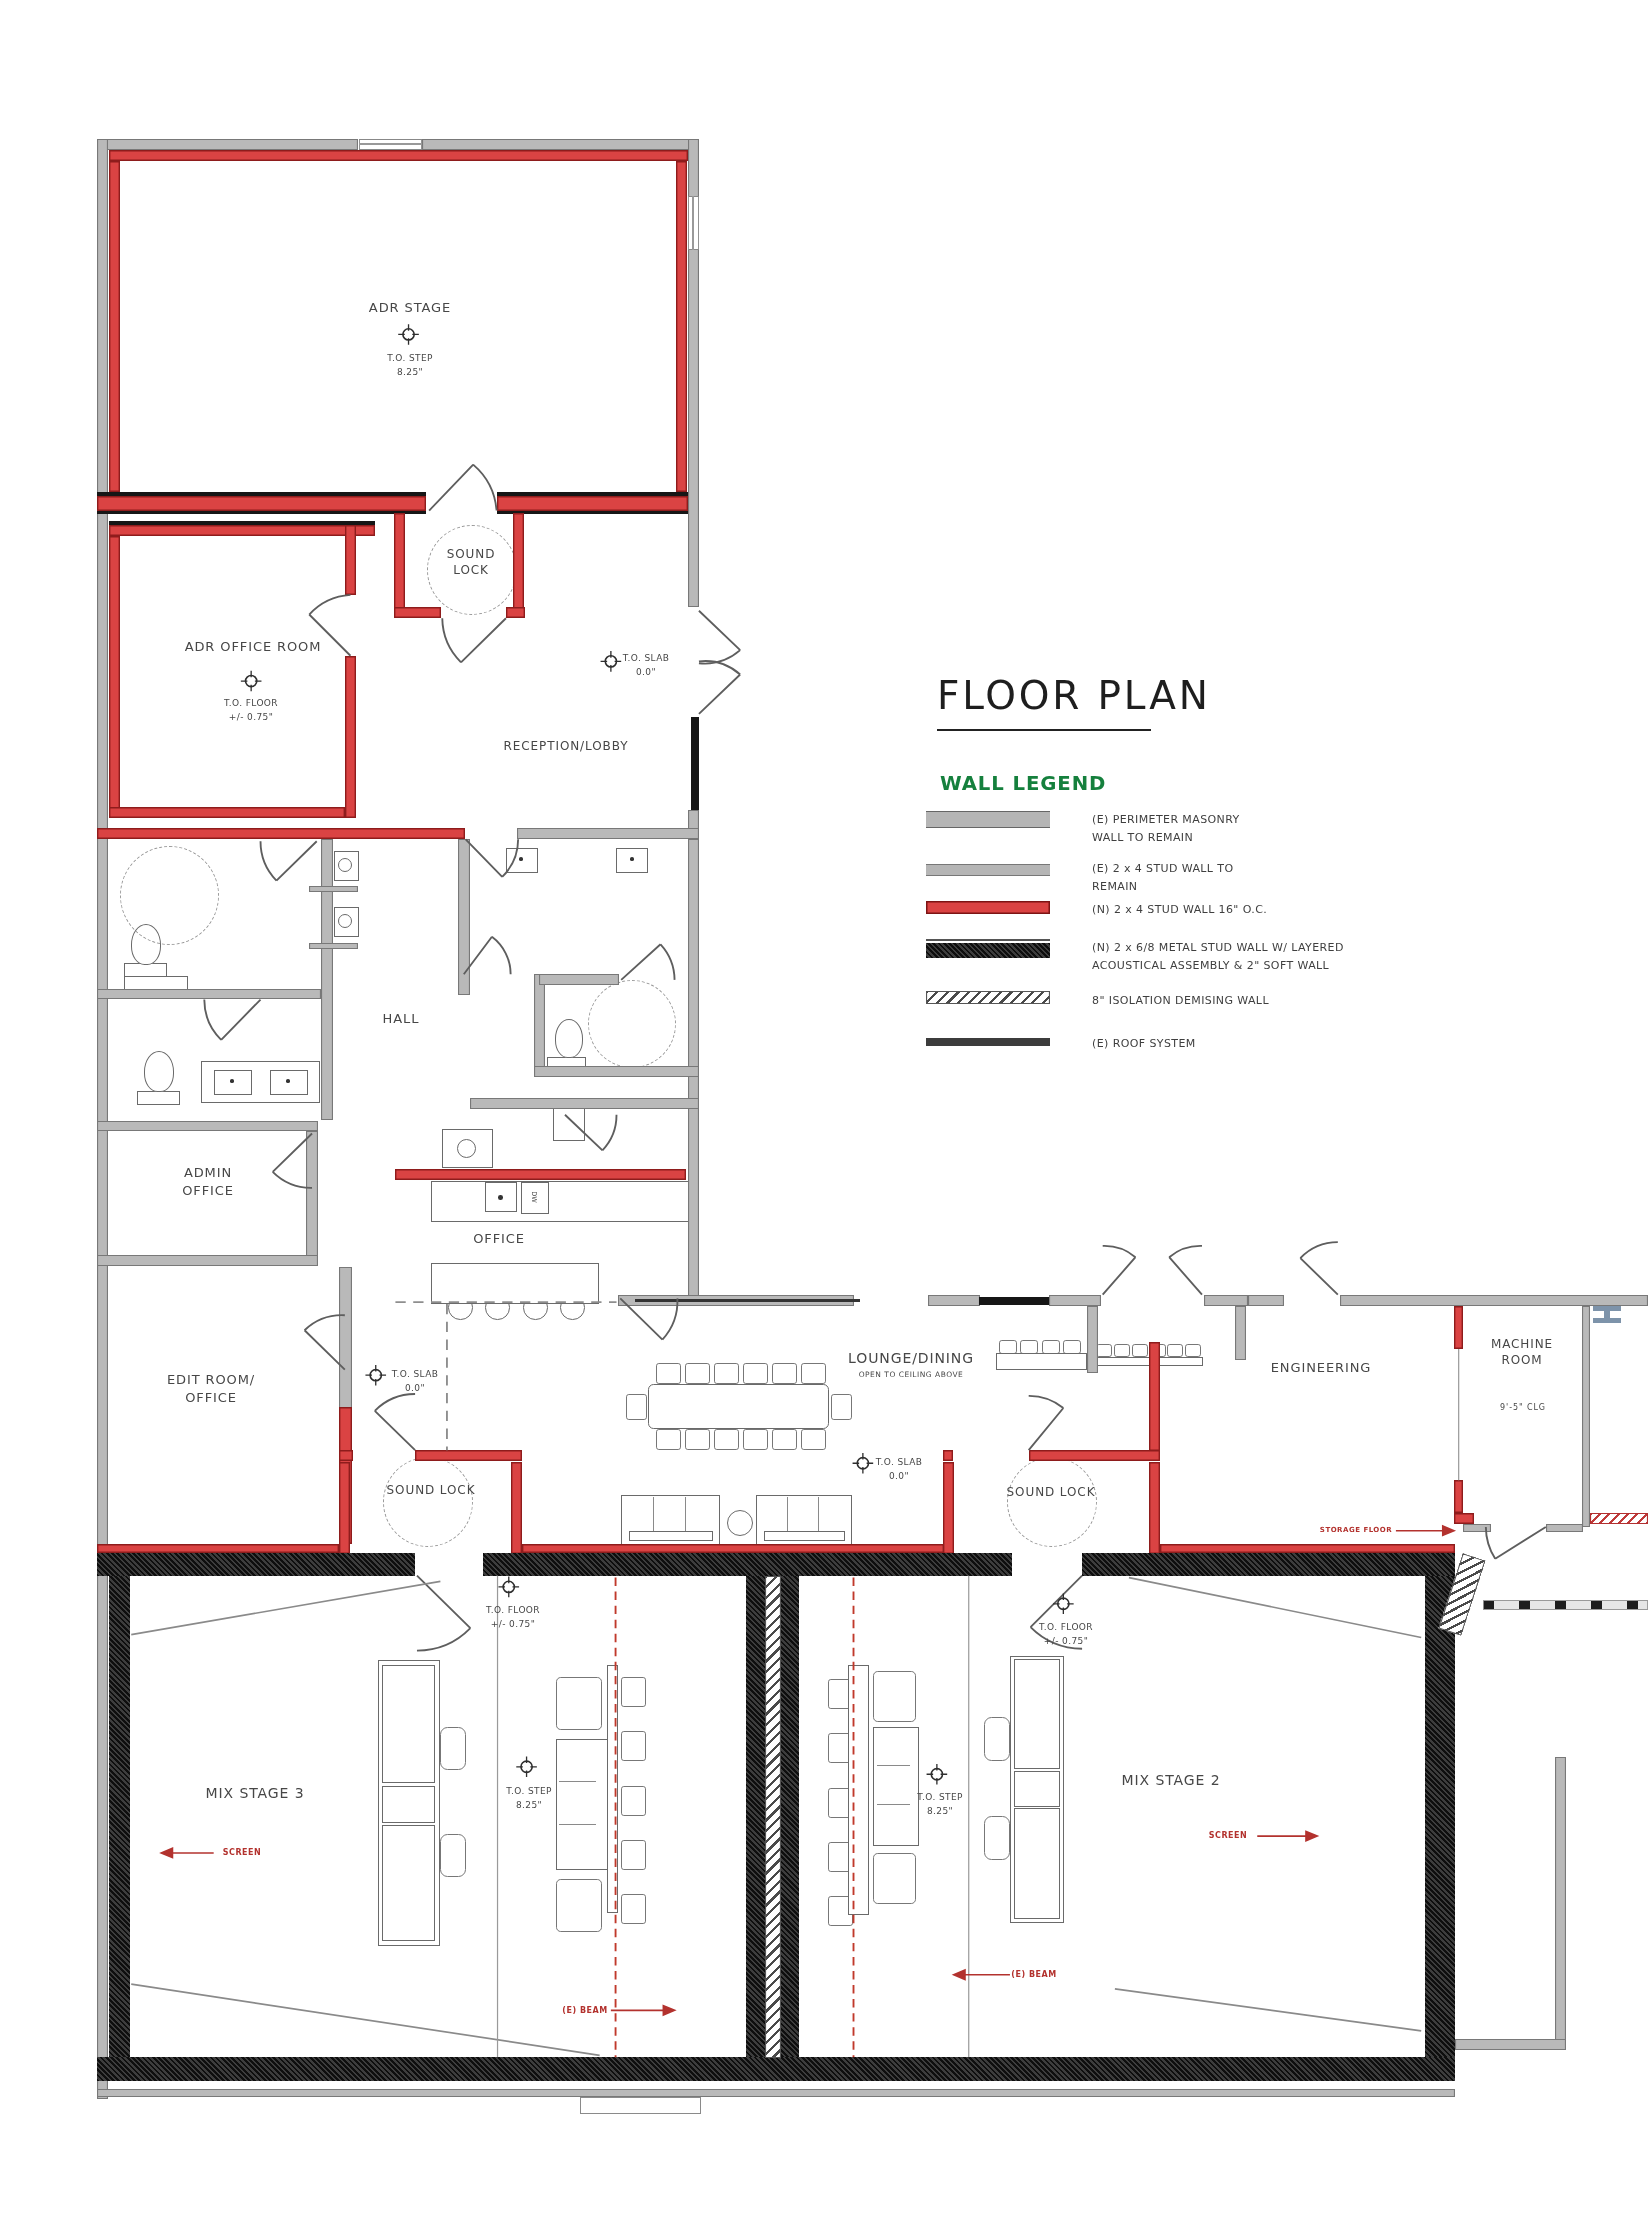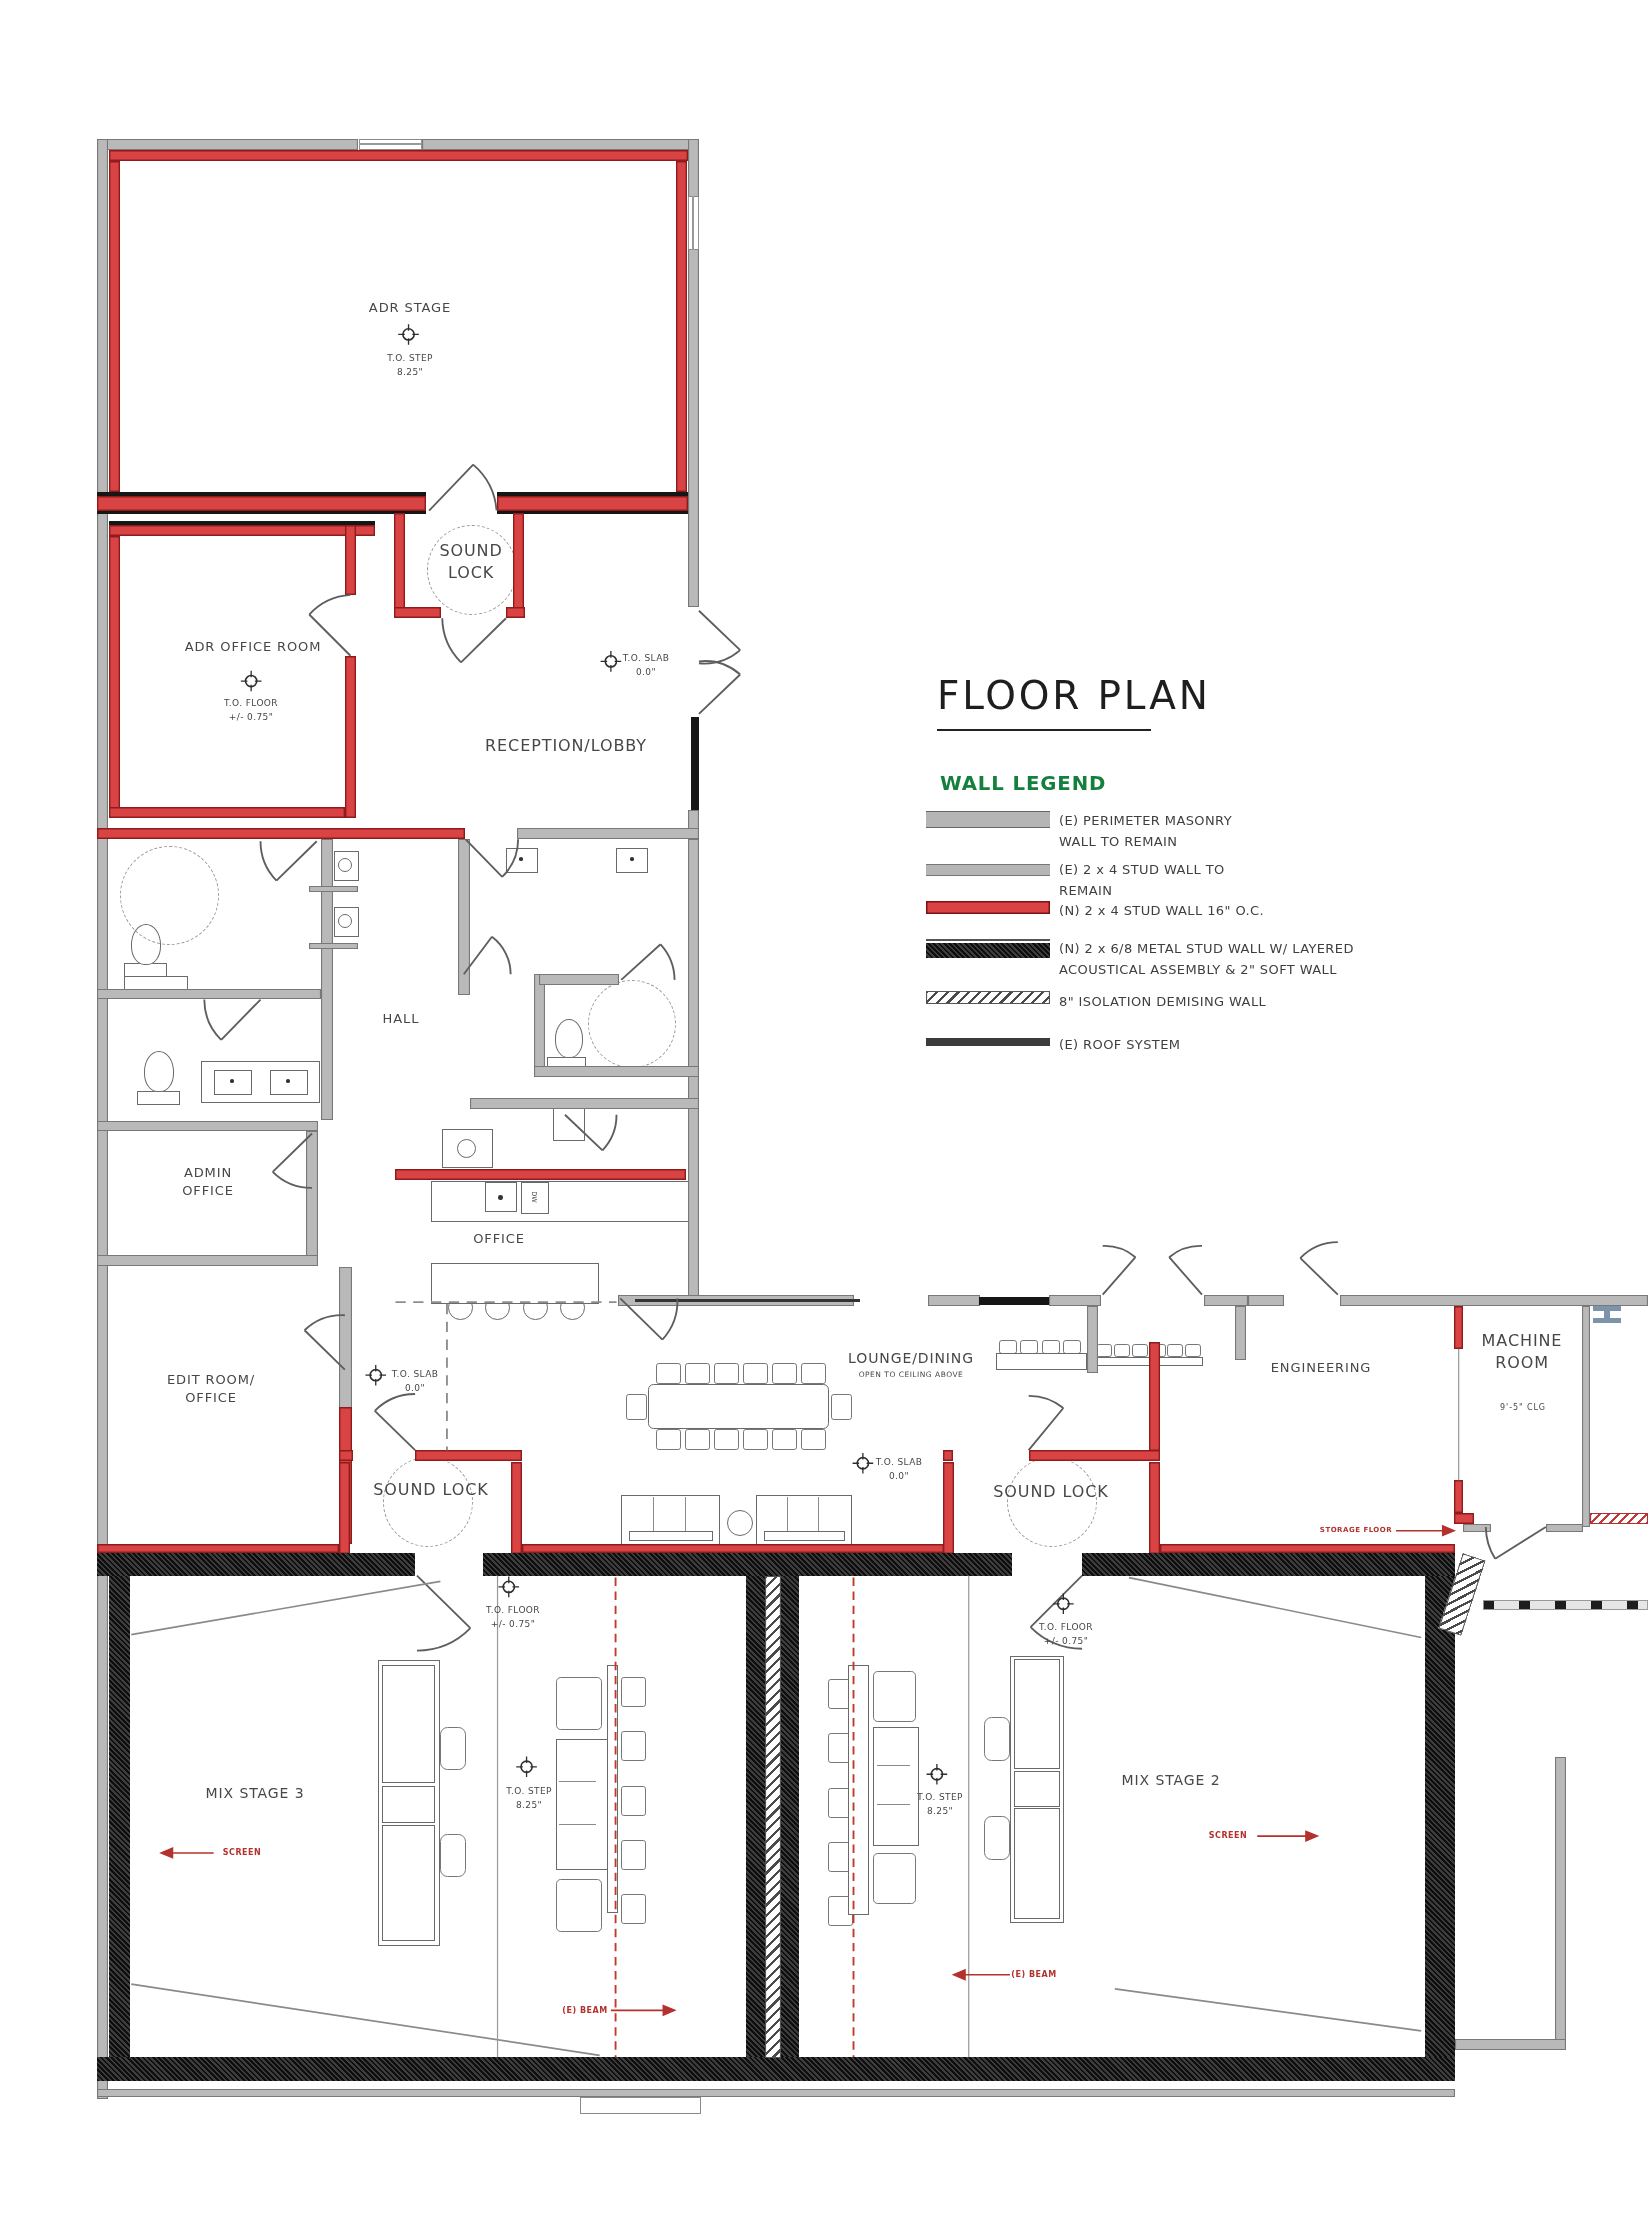--- a/index.html
+++ b/index.html
@@ -12,24 +12,24 @@
   .rht{background:repeating-linear-gradient(135deg,#c03a3a 0 2.3px,#ffffff 2.3px 6.6px);box-shadow:inset 0 0 0 1.1px #b23030;}
   .blk{background:#161616;}
   .win{background:#fff;box-shadow:inset 0 0 0 0.9px #888;}
   .fur{background:#fff;border:1.2px solid #6a6a6a;}
   .ch{background:#fff;border:1.1px solid #777;border-radius:2.8px;}
   .rnd{border-radius:50%;}
   .dc{border:1.5px dashed #9a9a9a;border-radius:50%;}
   .sep{background:#8a8a8a;}
   .lbl{position:absolute;transform:translate(-50%,-50%);font-size:13px;letter-spacing:0.9px;color:#474747;white-space:pre-line;text-align:center;line-height:1.35;}
   .f15{font-size:14px;}
-  .f13{font-size:16px;}
+  .f13{font-size:12px;}
   .sm{font-size:9px;letter-spacing:0.4px;line-height:1.5;}
   .red{color:#b3322e;font-size:8px;letter-spacing:0.5px;font-weight:bold;}
-  .legtxt{position:absolute;font-size:13px;letter-spacing:0.4px;color:#3f3f3f;white-space:pre-line;line-height:1.6;}
+  .legtxt{position:absolute;font-size:11px;letter-spacing:0.4px;color:#3f3f3f;white-space:pre-line;line-height:1.6;margin-left:33px;}
   svg.ov{position:absolute;left:0;top:0;z-index:40;pointer-events:none;}
   .z5{z-index:5;}.z6{z-index:6;}.z10{z-index:10;}.z20{z-index:20;}.z50{z-index:50;}
 </style>
 </head>
 <body>
 
 <div id="canvas">
 
   <div class="a wg z10" style="left:97px;top:139px;width:261px;height:11.2px"></div>
   <div class="a win z10" style="left:359px;top:139px;width:63px;height:11.2px"></div>

